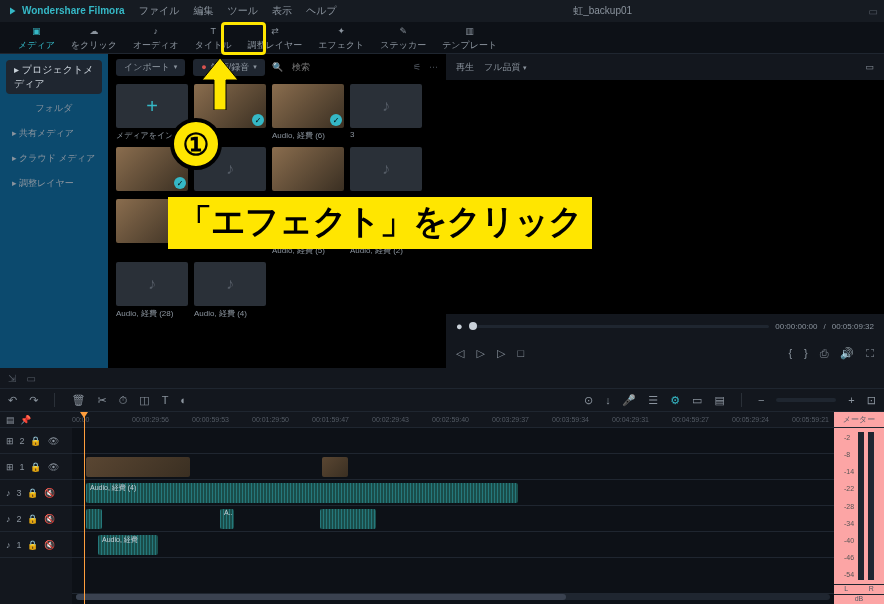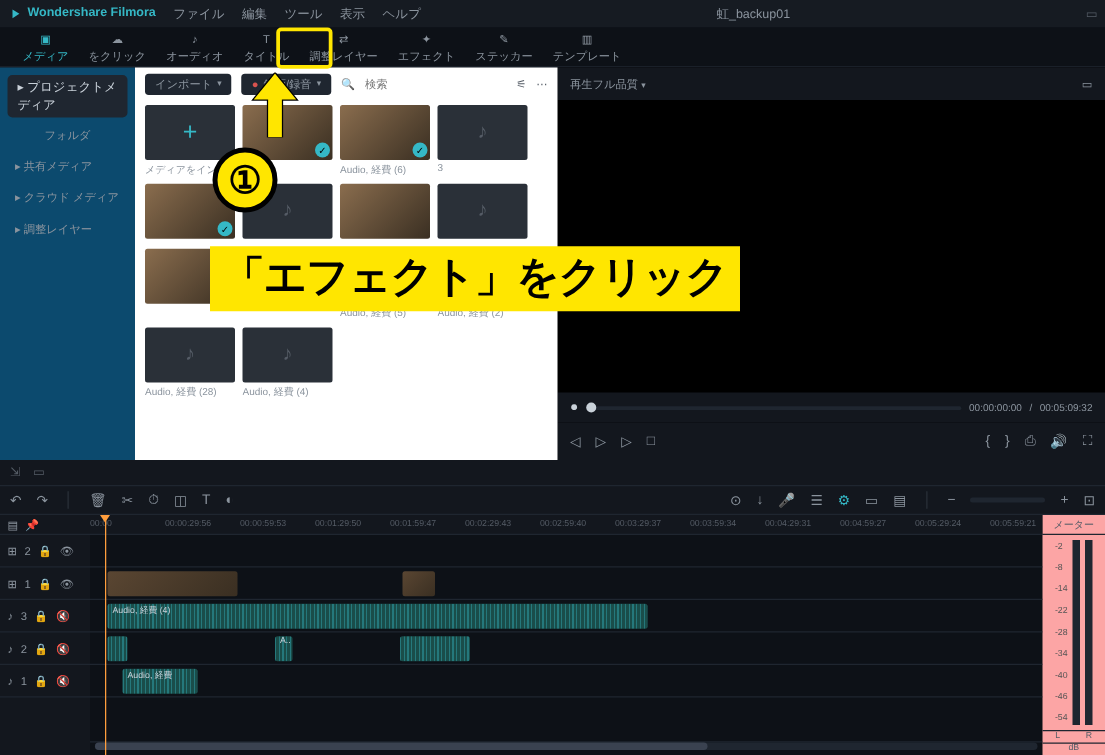--- a/index.html
+++ b/index.html
@@ -10,34 +10,34 @@
   .titlebar .menu { display: flex; gap: 14px; }
   .titlebar .proj { margin: 0 auto; }
   .tabs { height: 32px; background: #0d1117; display: flex; align-items: center; padding: 0 10px; gap: 0; border-bottom: 1px solid #1f2630; }
   .tab { display: flex; flex-direction: column; align-items: center; justify-content: center; gap: 1px; font-size: 9px; color: #8b949e; cursor: pointer; padding: 2px 8px; min-width: 42px; }
   .tab.active { color: #35b8c6; }
   .tab .ticon { width: 14px; height: 14px; display: flex; align-items: center; justify-content: center; }
   .main { display: flex; height: 314px; }
   .sidebar { width: 108px; background: #0c4a6e; padding: 6px 6px; display: flex; flex-direction: column; gap: 4px; font-size: 10px; }
   .sidebar .pm { background: #1f2630; border-radius: 4px; padding: 3px 8px; color: #c9d1d9; }
   .sidebar .item { padding: 4px 6px; color: #8b949e; font-size: 9px; }
-  .browser { flex: 1; background: #ffffff; display: flex; flex-direction: column; position: relative; }
+  .browser { flex: 1; background: #000000; display: flex; flex-direction: column; position: relative; }
   .b-toolbar { height: 26px; display: flex; align-items: center; padding: 0 8px; gap: 8px; font-size: 9px; color: #8b949e; }
   .b-toolbar .btn { background: #1f2630; padding: 2px 8px; border-radius: 3px; display:flex; align-items:center; gap:4px;}
   .b-toolbar .spacer { flex: 1; }
   .grid { padding: 4px 8px; display: flex; flex-wrap: wrap; gap: 6px; align-content: flex-start; overflow: hidden; }
   .thumb { width: 72px; }
   .thumb .img { width: 72px; height: 44px; background: #2a3038; border-radius: 2px; position: relative; display: flex; align-items: center; justify-content: center; }
   .thumb .img.photo { background: linear-gradient(135deg,#8a6d4e,#3a2f22); }
   .thumb .img .add { color: #35b8c6; font-size: 20px; }
   .thumb .img .note { color: #555c66; font-size: 16px; }
   .thumb .img .check { position: absolute; right: 2px; bottom: 2px; width: 12px; height: 12px; background: #35b8c6; border-radius: 50%; display:flex;align-items:center;justify-content:center;color:#000;font-size:8px;}
   .thumb .cap { font-size: 8px; color: #8b949e; margin-top: 2px; white-space: nowrap; overflow: hidden; text-overflow: ellipsis; }
   .preview { width: 438px; background: #000; display: flex; flex-direction: column; }
-  .p-top { height: 26px; display: flex; align-items: center; padding: 0 10px; font-size: 9px; color: #8b949e; background:#13171e;}
+  .p-top { height: 26px; display: flex; align-items: center; padding: 0 10px; gap: 10px; font-size: 9px; color: #8b949e; background:#13171e;}
   .p-top .spacer{flex:1;}
   .p-canvas { flex: 1; background: #000; }
   .p-seek { height: 24px; display:flex; align-items:center; padding:0 10px; gap:6px; background:#13171e;}
   .p-seek .bar { flex:1; height:3px; background:#1f2630; border-radius:2px; position:relative;}
   .p-seek .bar::before{content:"";position:absolute;left:0;top:-3px;width:8px;height:8px;background:#c9d1d9;border-radius:50%;}
   .p-seek .time{font-size:8px;color:#8b949e;}
   .p-controls { height: 30px; display:flex; align-items:center; padding:0 10px; gap:12px; background:#13171e; color:#8b949e;}
   .p-controls .spacer{flex:1;}
   .p-controls .ic{font-size:11px;cursor:pointer;}
   .bottombar{height:20px;background:#13171e;display:flex;align-items:center;padding:0 8px;gap:10px;color:#555c66;font-size:10px;}

